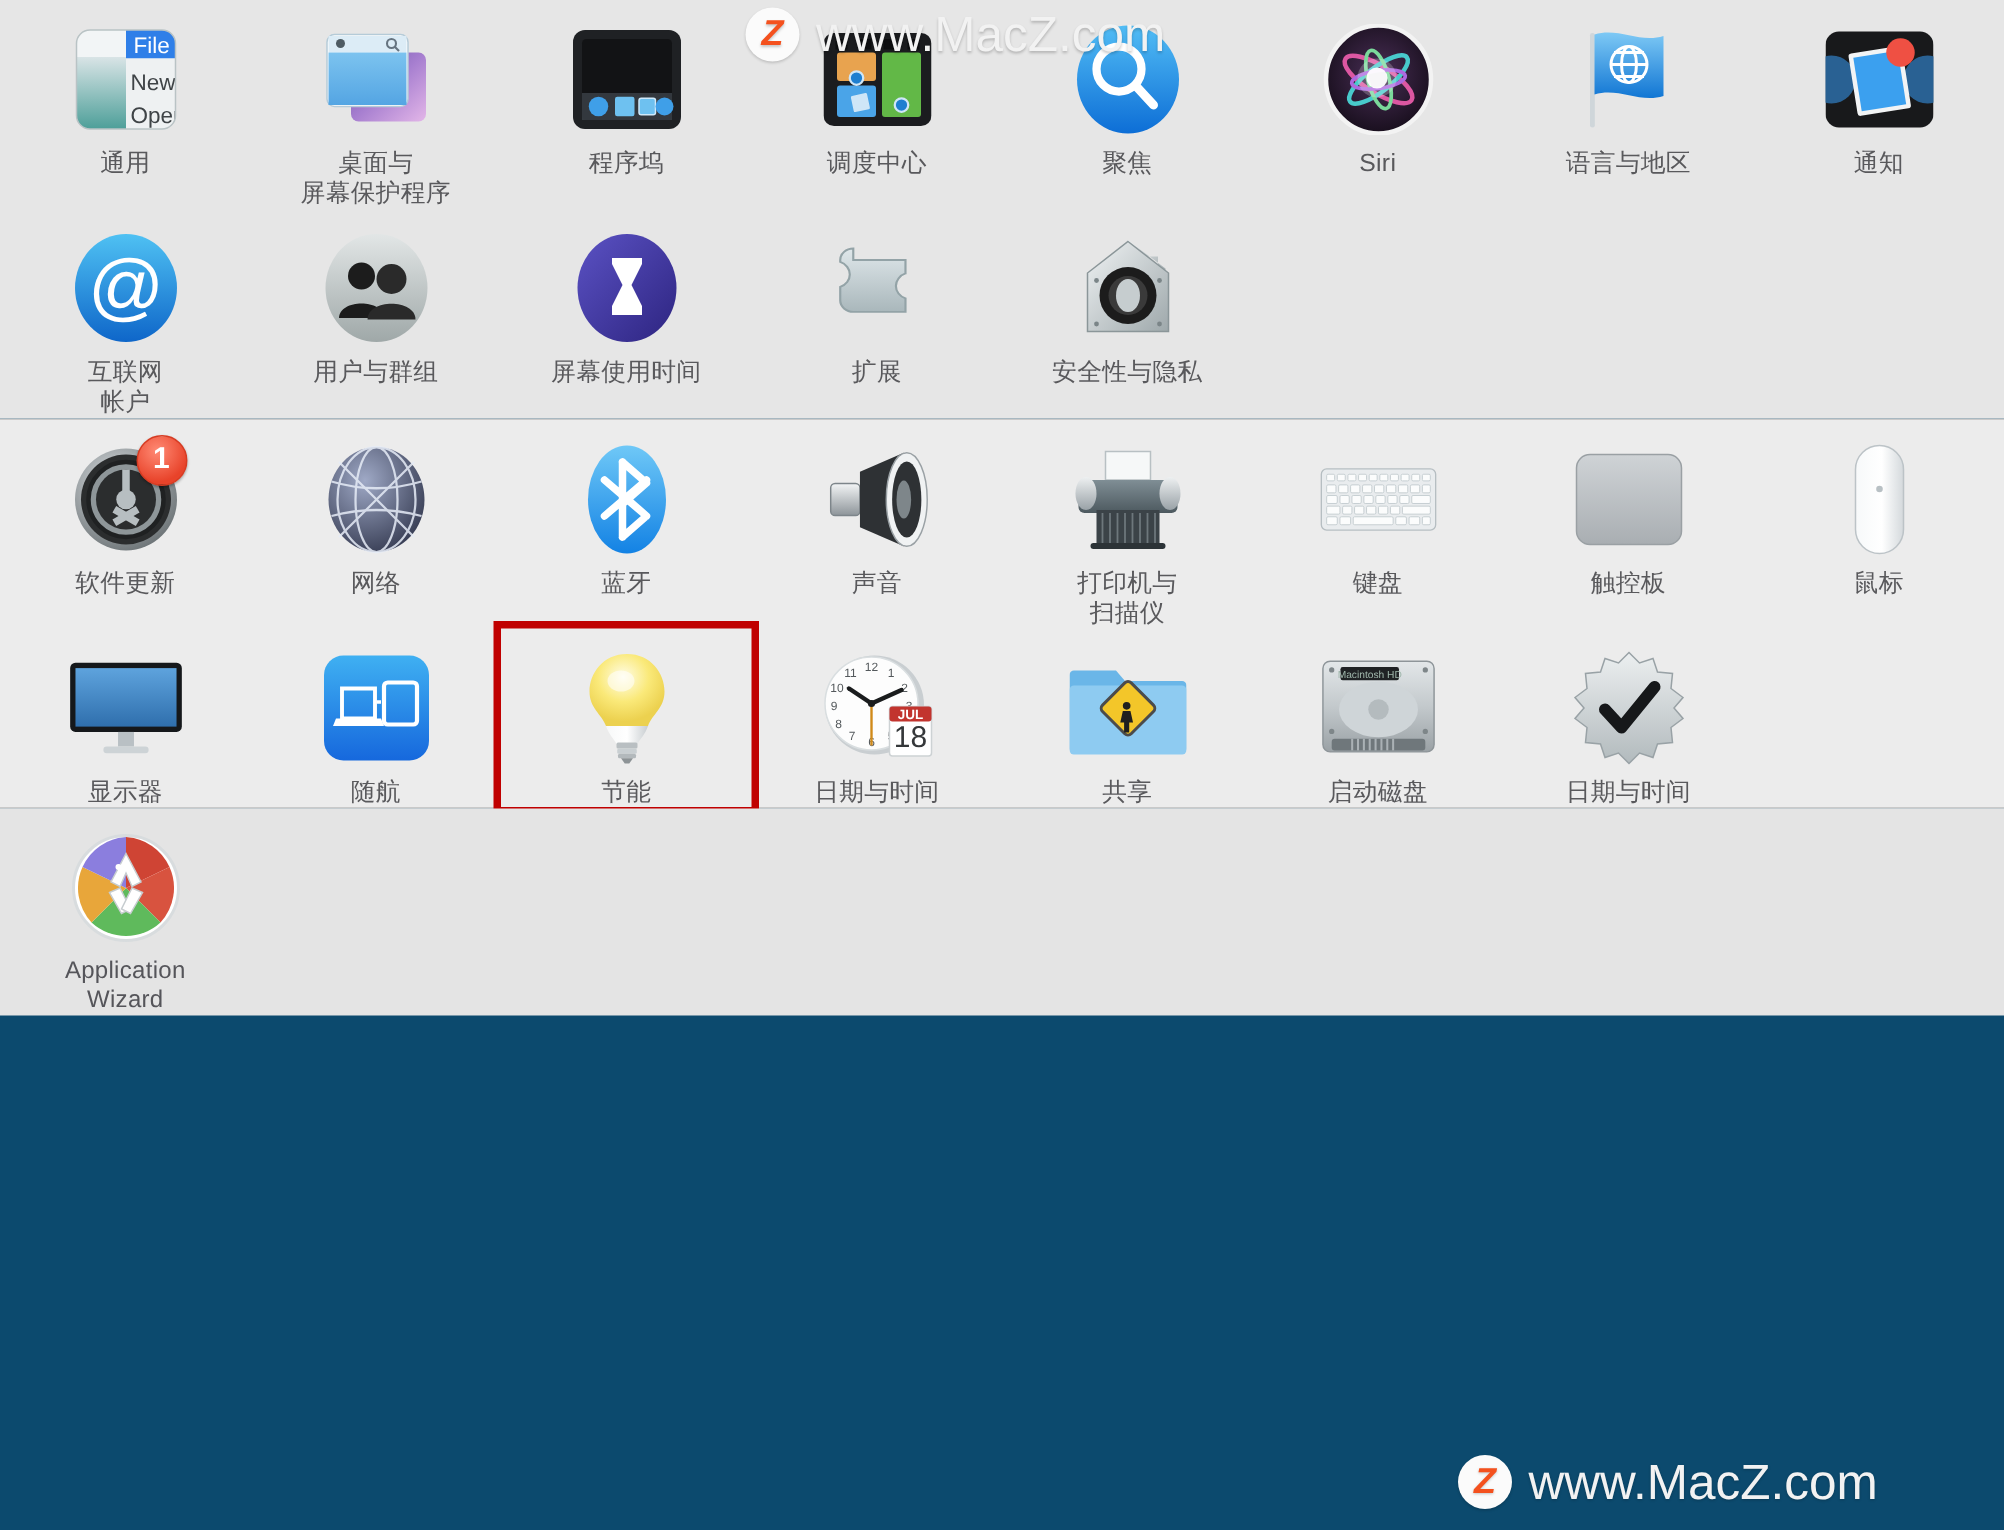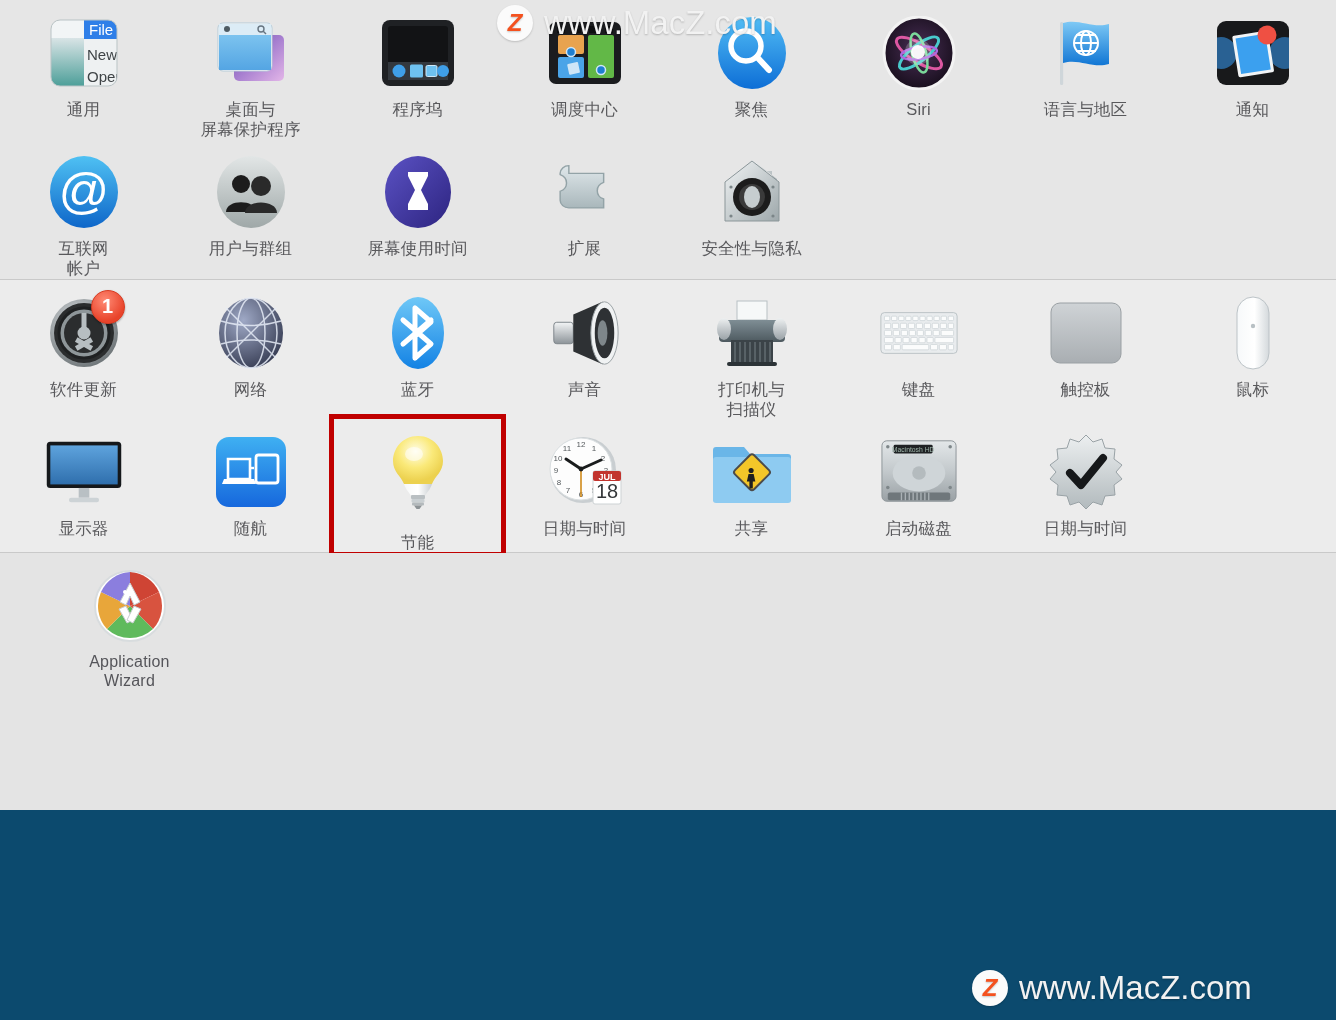--- a/index.html
+++ b/index.html
@@ -7,21 +7,21 @@
     width:1336px; height:1020px;
     font-family:"Liberation Sans","DejaVu Sans",sans-serif;
     background:#e8e8e8;
     overflow:hidden;
   }
   #root{ position:relative; width:1336px; height:1020px; background:#0c4a6e; }
 
   .section{ position:relative; width:100%; }
   .sec-a{ background:#e6e6e6; }
   .sec-b{ background:#ececec; }
-  .sec-c{ background:#e4e4e4;padding-left:46px; }
+  .sec-c{ background:#e4e4e4; }
   .divider{ height:1px; width:100%; background:#c9c9c9; box-shadow:0 1px 0 #f4f4f4; }
 
   .grid{ display:flex; flex-wrap:wrap; padding:0; }
   .cell{
     width:167px;
     display:flex; flex-direction:column; align-items:center;
     padding-top:14px;
     position:relative;
   }
   .cell.empty{ visibility:hidden; }
@@ -39,21 +39,20 @@
     line-height:1.22;
     letter-spacing:.2px;
     white-space:pre-line;
   }
   .label.en{ font-size:16px; color:#55555a; }
 
   
   .cell.highlighted{
     outline:5px solid var(--hl,#c00000);
     outline-offset:0;
-    gap:14px;
   }
 
   
   .badge{
     position:absolute; top:-4px; right:-2px;
     min-width:34px; height:34px; border-radius:17px;
     background:radial-gradient(circle at 40% 30%,#ff8a74,#e8432a 70%);
     color:#fff; font-size:20px; font-weight:bold;
     display:flex; align-items:center; justify-content:center;
     box-shadow:0 1px 2px rgba(0,0,0,.35); border:1px solid #d63b22;

